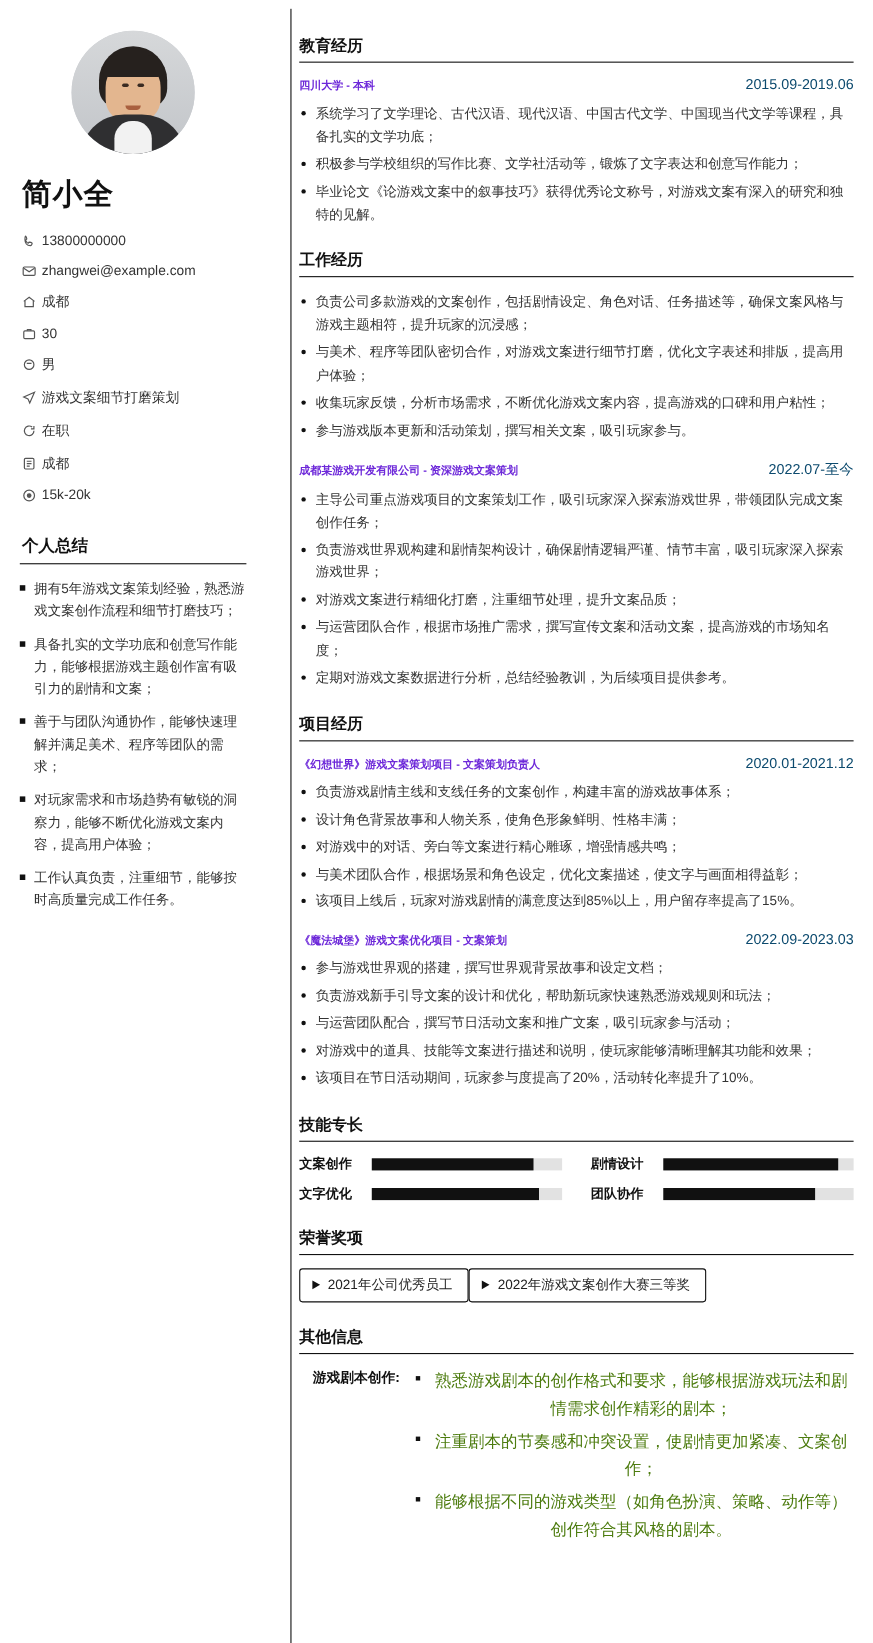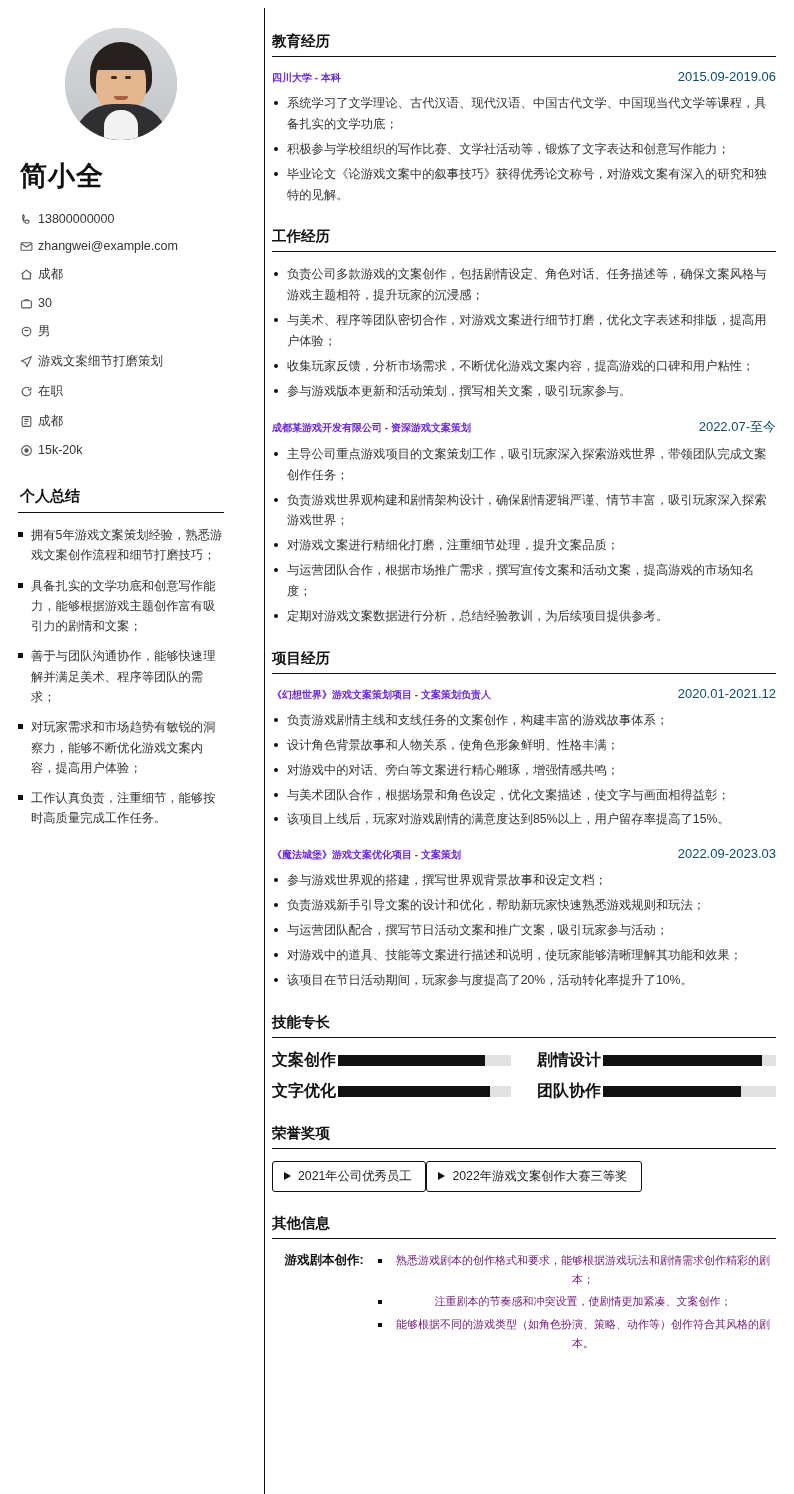--- a/index.html
+++ b/index.html
@@ -163,21 +163,21 @@
   }
 
   
   .skills-grid {
     display: grid;
     grid-template-columns: 1fr 1fr;
     gap: 10px 26px;
     margin-top: 4px;
   }
   .skill-row { display: flex; align-items: center; }
-  .skill-name { font-size: 16px; font-weight: bold; color: #111; width: 66px; flex: 0 0 66px; }
+  .skill-name { font-size: 12px; font-weight: bold; color: #111; width: 66px; flex: 0 0 66px; }
   .skill-bar {
     flex: 1;
     height: 11px;
     background: #e2e2e2;
   }
   .skill-fill { height: 100%; background: #111; }
 
   
   .awards { display: flex; margin-top: 6px; flex-wrap: wrap; }
   .award {
@@ -205,23 +205,23 @@
     color: #111;
     width: 104px;
     flex: 0 0 104px;
     padding-top: 1px;
   }
   .other-body { flex: 1; }
   .other-body ul { list-style: none; }
   .other-body li {
     position: relative;
     padding-left: 14px;
-    font-size: 11px;
+    font-size: 15px;
     line-height: 1.7;
-    color: #701a75;
+    color: #4d7c0f;
     margin-bottom: 4px;
   }
   .other-body li:before {
     content: "";
     position: absolute;
     left: 2px; top: 8px;
     width: 4px; height: 4px;
     background: #111;
   }
 </style>

